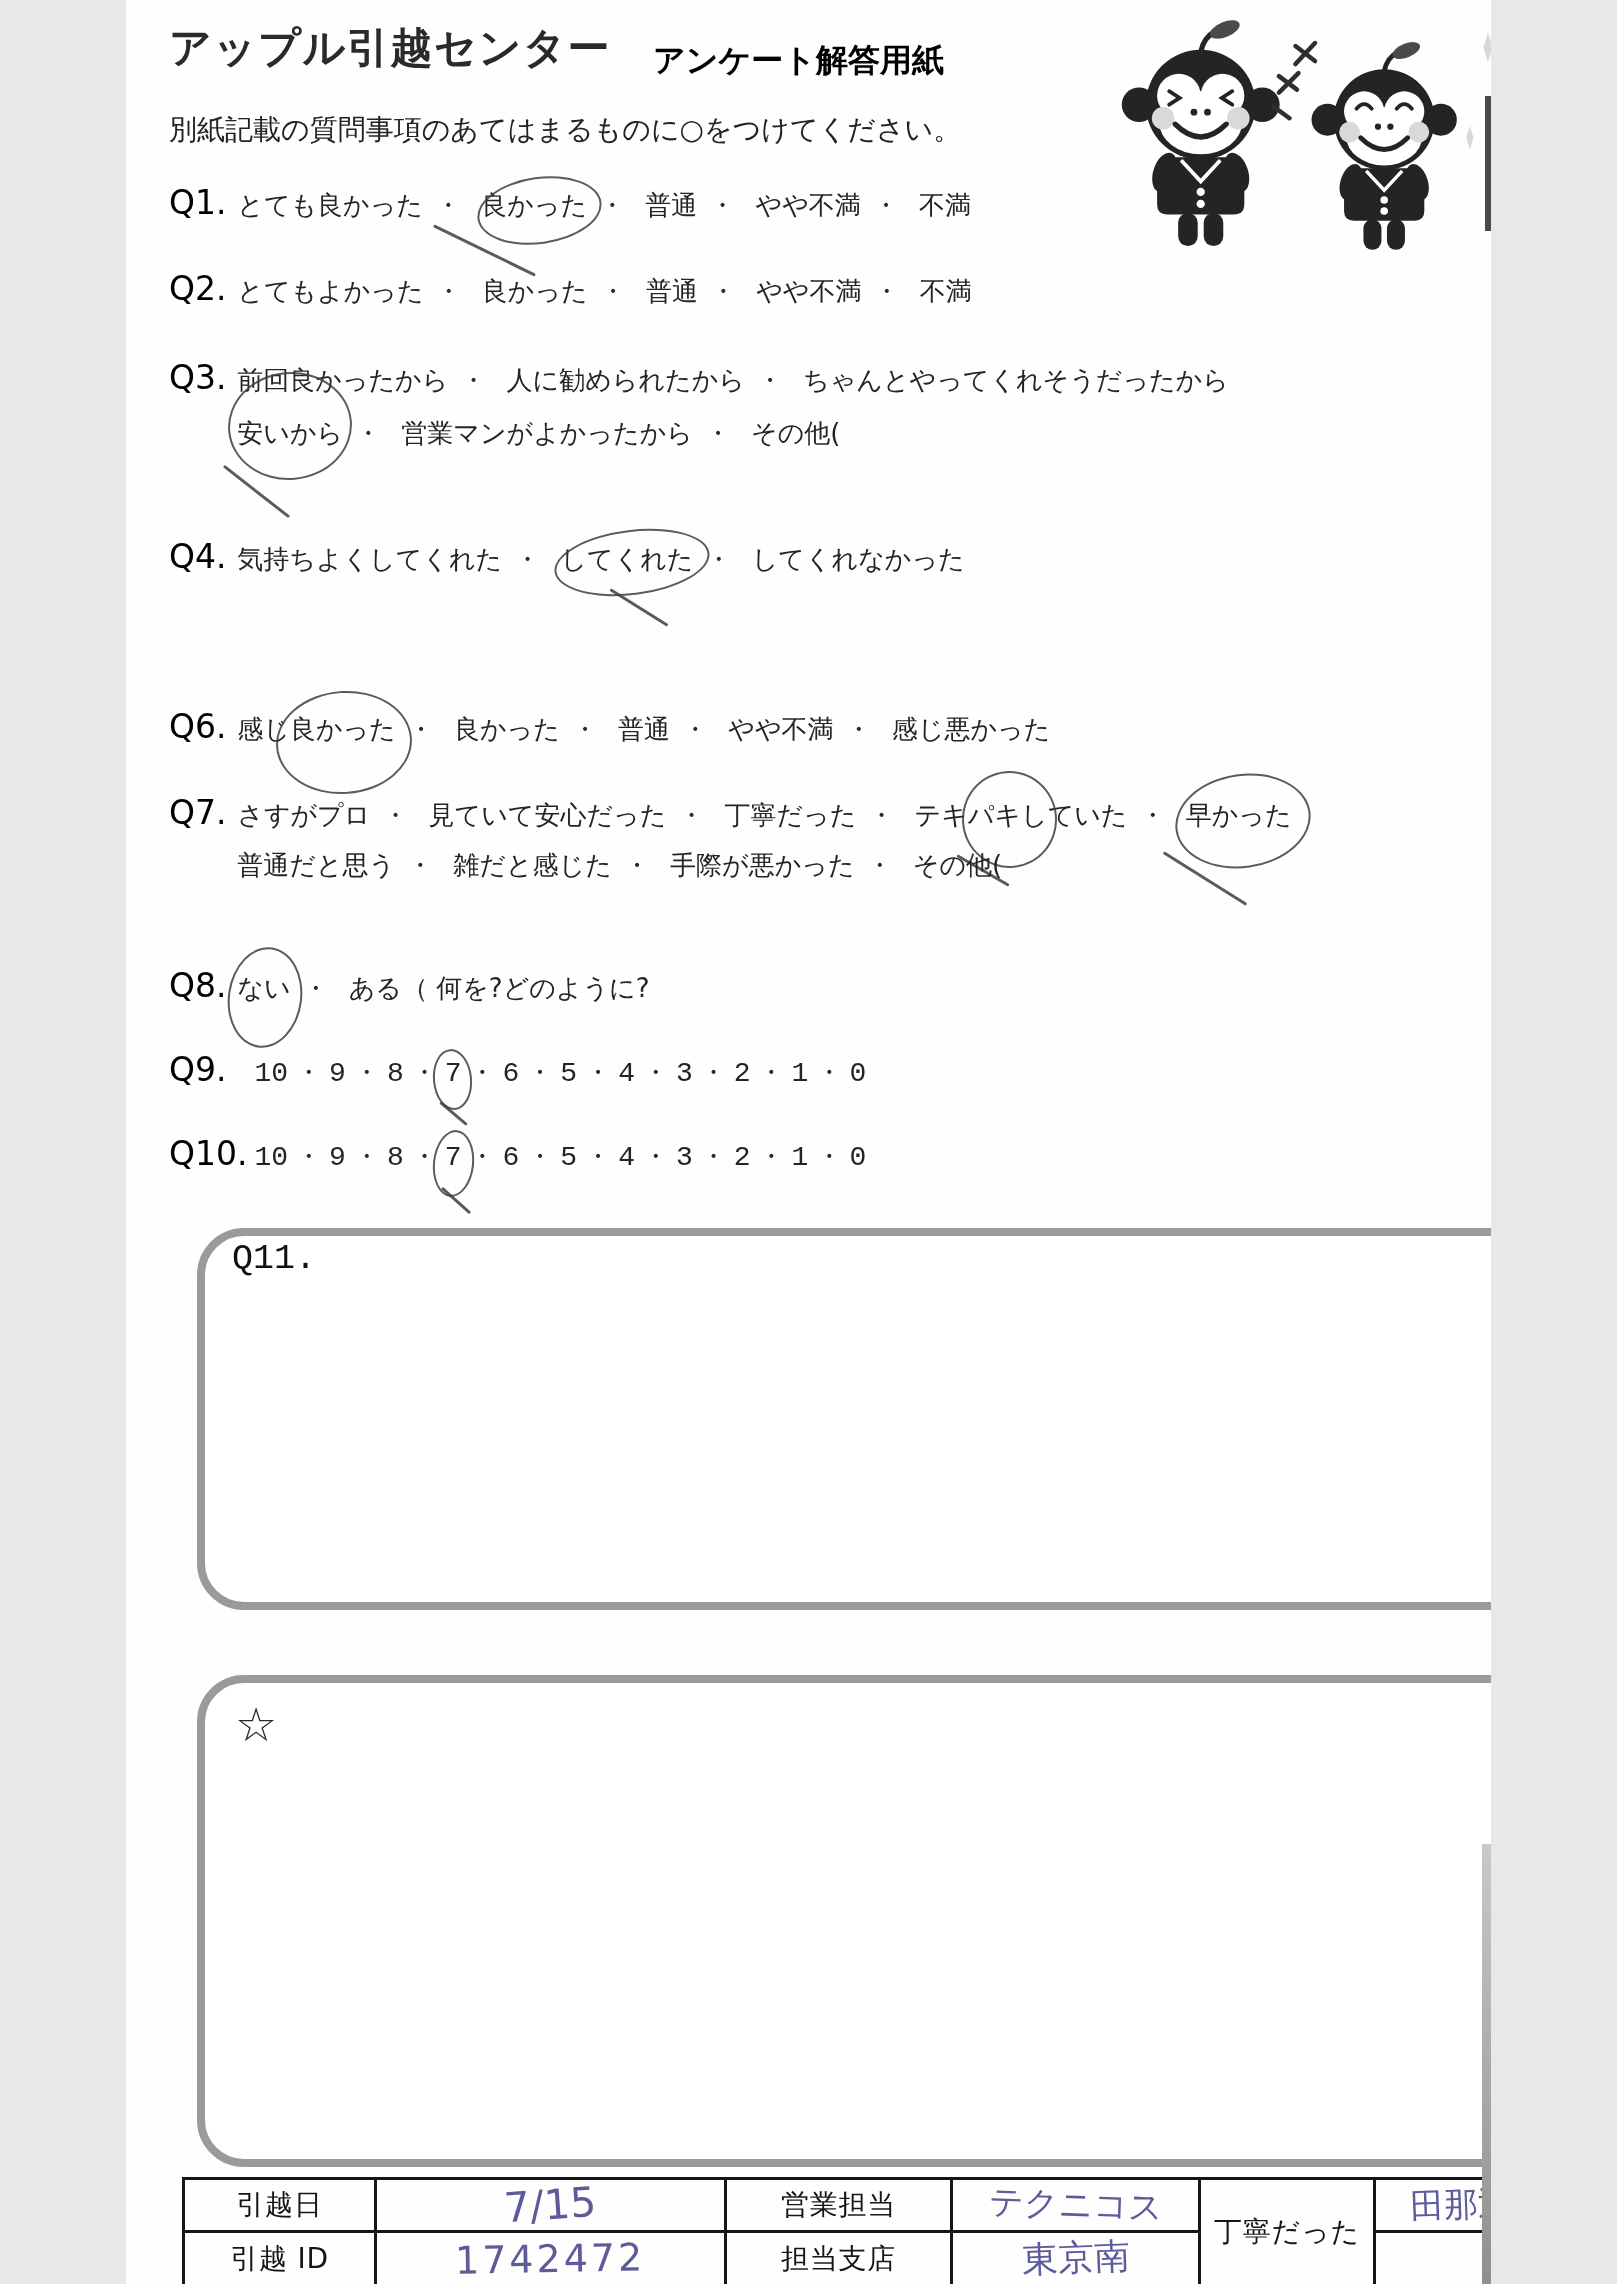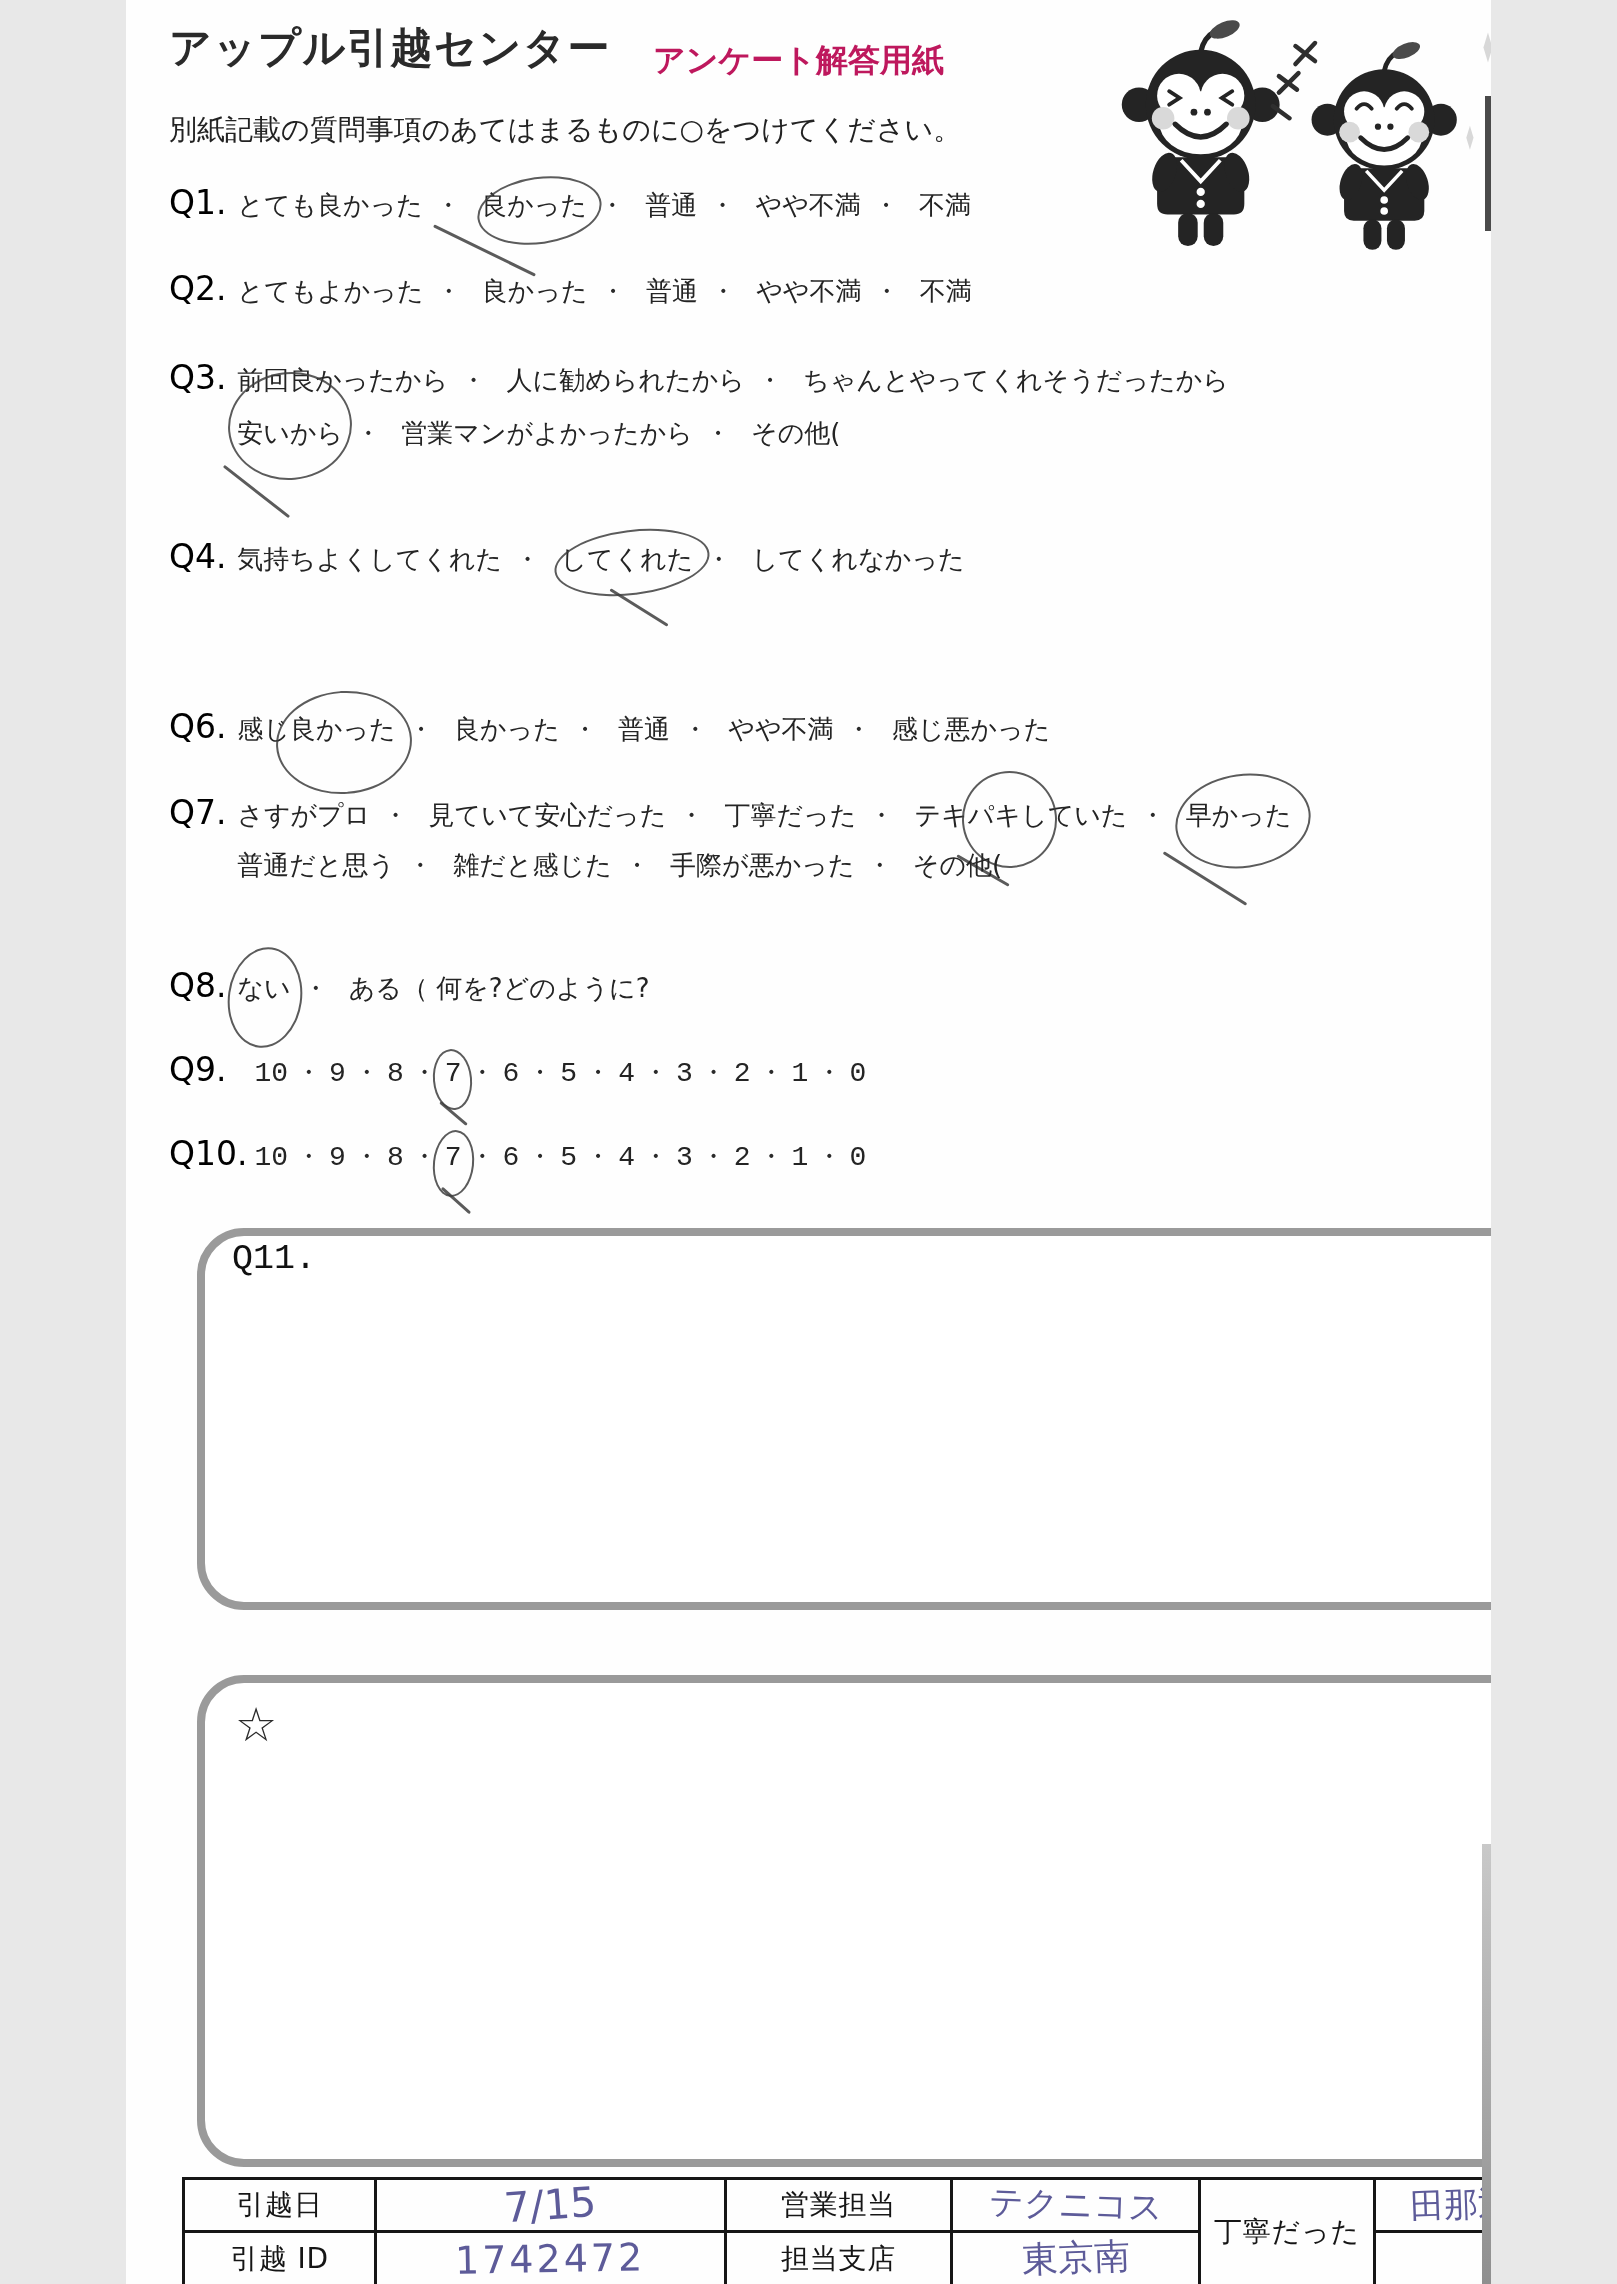--- a/index.html
+++ b/index.html
@@ -3,21 +3,21 @@
 <meta charset="utf-8">
 <style>
   html,body { margin:0; padding:0; background:#e8e8e8; }
   .page {
     position:relative; width:1365px; height:2284px; margin:0 auto;
     background:#fefefe; overflow:hidden;
     font-family:"DejaVu Sans","Liberation Sans",sans-serif; color:#1f1f1f;
   }
   
   .title { position:absolute; left:43px; top:19.6px; font-size:42px; font-weight:700; letter-spacing:1.5px; color:#2a2a2a; }
-  .subtitle { position:absolute; left:527px; top:39px; font-size:32px; font-weight:700; color:#be185d; }
+  .subtitle { position:absolute; left:527px; top:39px; font-size:32px; font-weight:700; color:#000000; }
   .instruction { position:absolute; left:43px; top:111px; font-size:28px; color:#222; }
   .mascots { position:absolute; left:992px; top:15px; width:579px; height:235px; }
   .thanks {
     position:absolute; left:1508px; top:29px; writing-mode:vertical-rl;
     font-size:35px; font-weight:700; color:#454545; letter-spacing:7.5px;
     transform:rotate(4deg);
   }
   
   .q-row { position:absolute; left:43px; width:1535px; white-space:nowrap; font-size:26px; color:#242424; }
   .ql { display:inline-block; width:60px; font-size:33px; color:#000000; }

